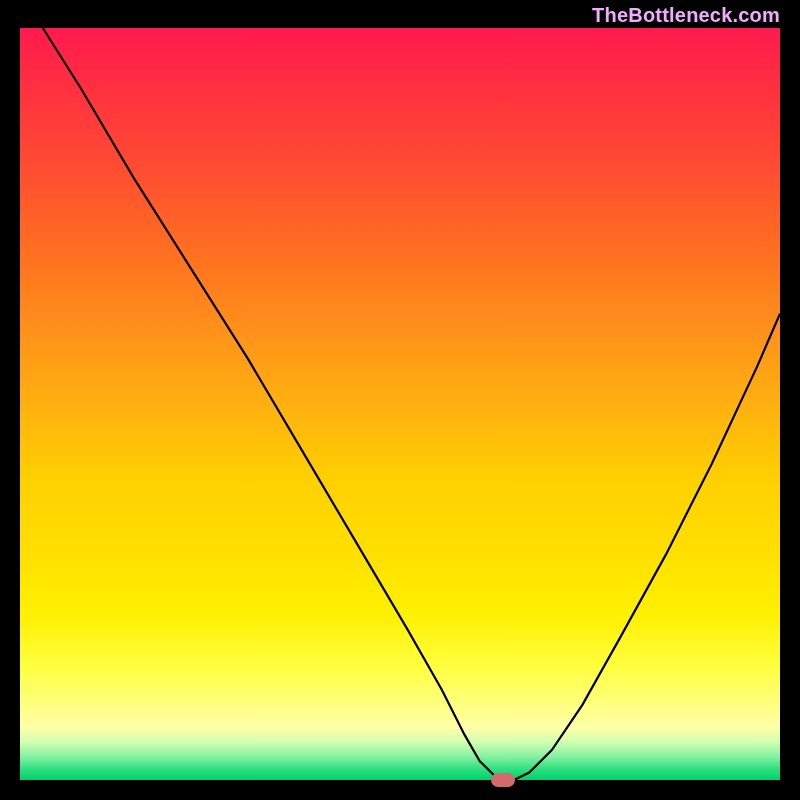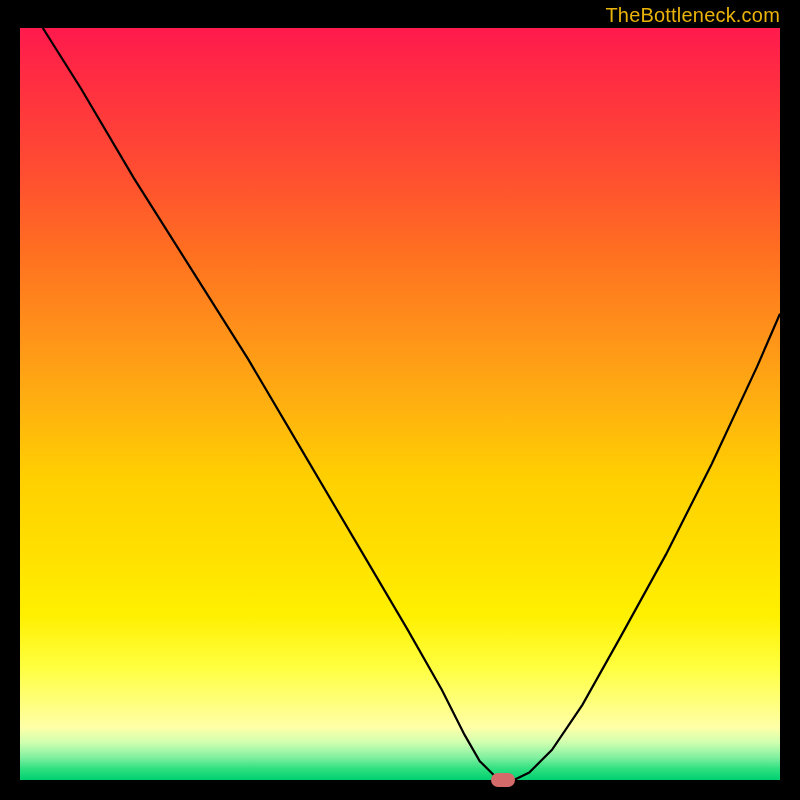--- a/index.html
+++ b/index.html
@@ -32,23 +32,23 @@
       #d0ffb0 95%,
       #80f0a0 97%,
       #30e080 98.5%,
       #00d070 100%
     );
   }
   .watermark {
     position: absolute;
     top: 4px;
     right: 20px;
-    color: #eab308;
+    color: #f0abfc;
     font-size: 20px;
-    font-weight: 400;
+    font-weight: 700;
     letter-spacing: 0.2px;
   }
   .curve-svg {
     position: absolute;
     left: 20px;
     top: 28px;
     width: 760px;
     height: 752px;
   }
   .marker {

